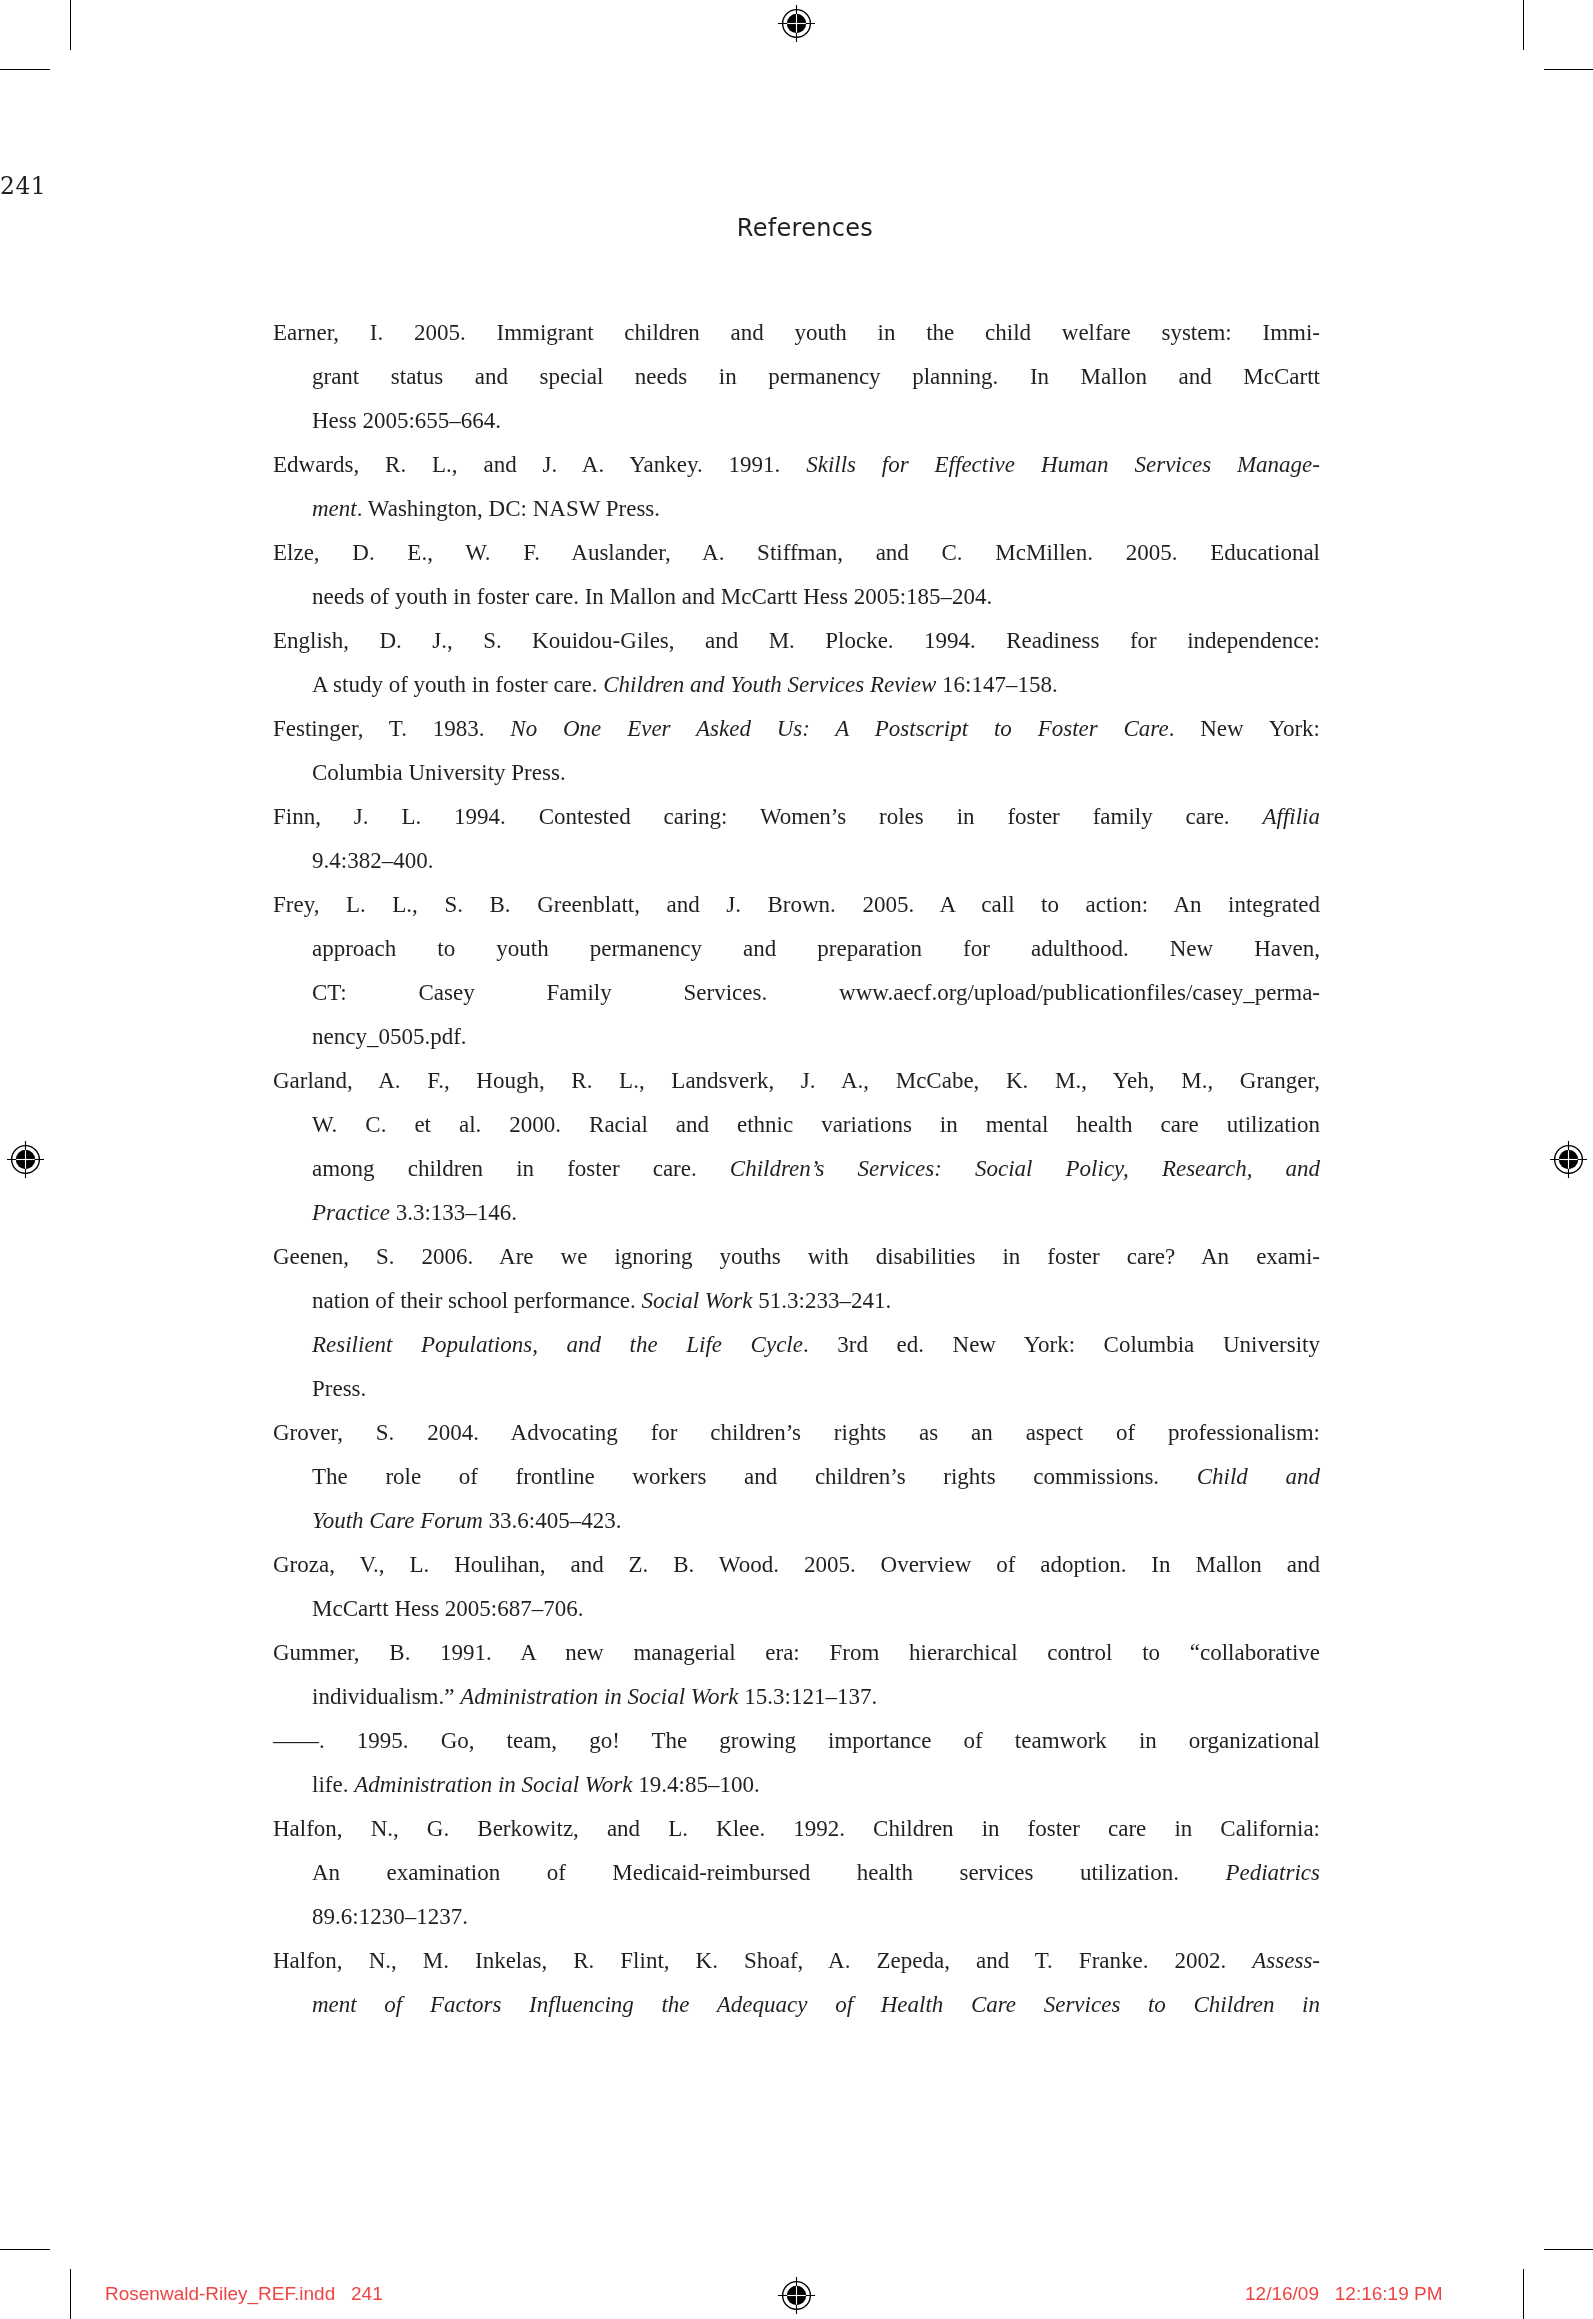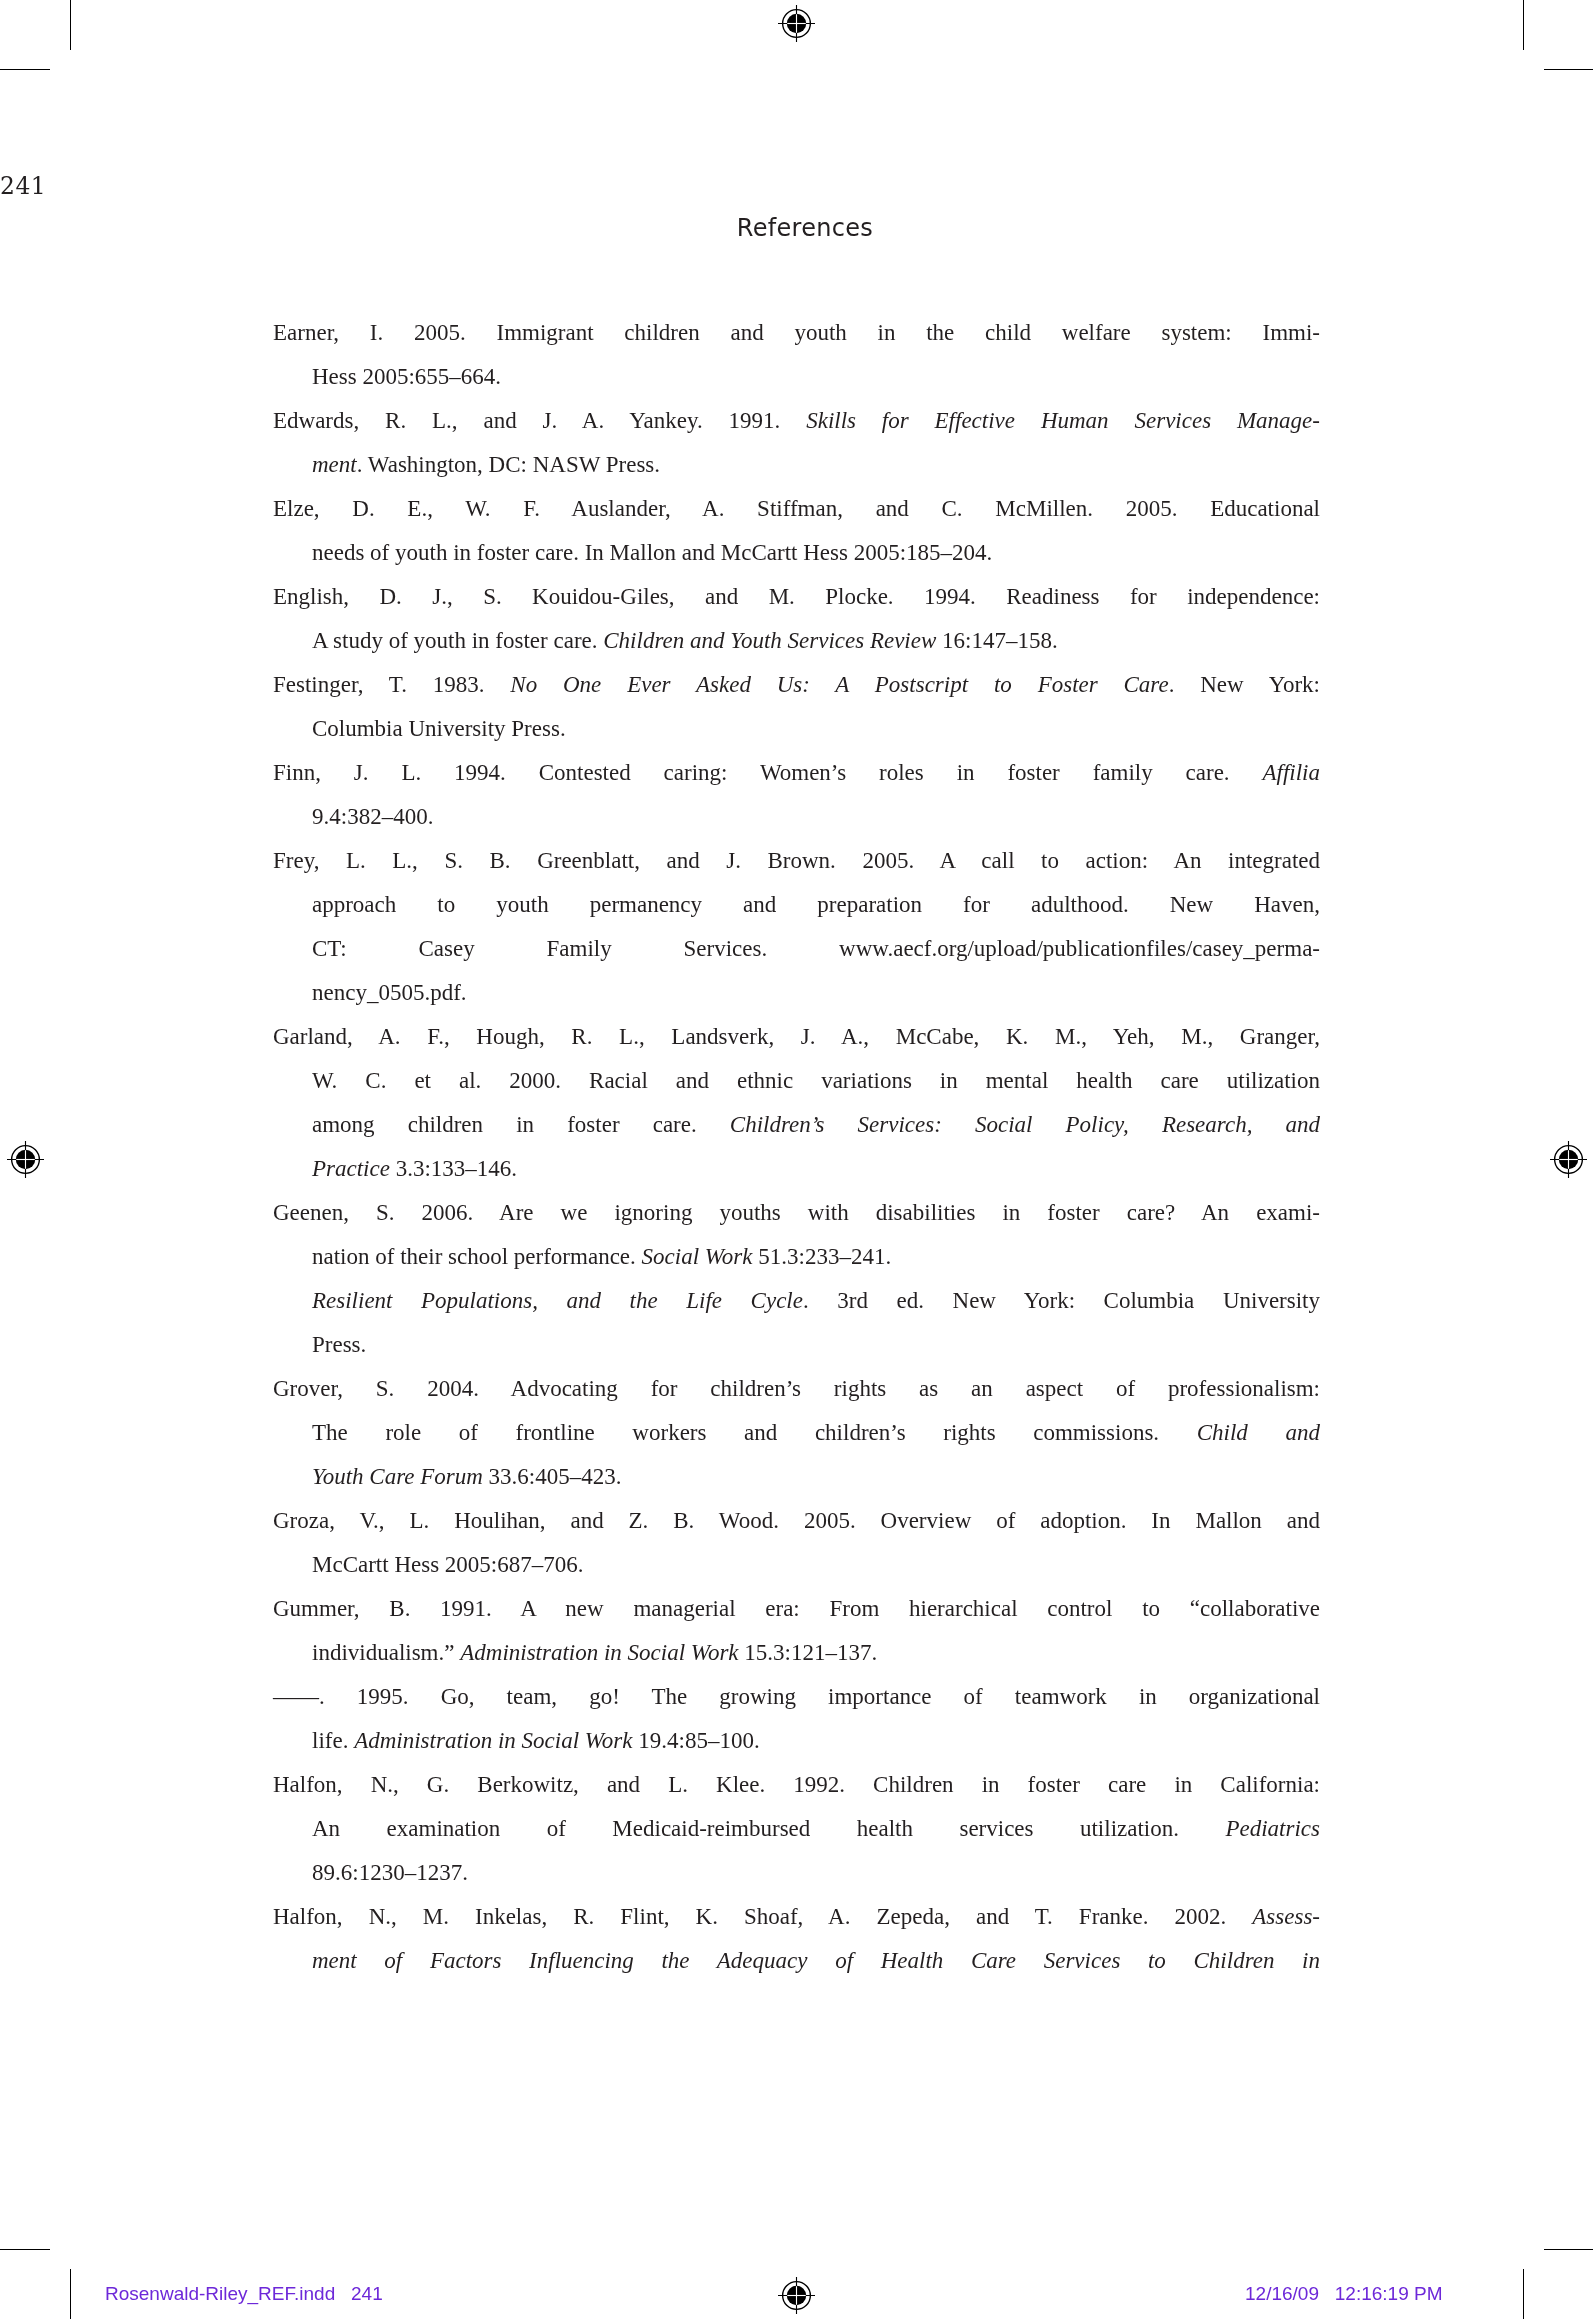--- a/index.html
+++ b/index.html
@@ -6,21 +6,21 @@
   body { width: 1594px; height: 2320px; position: relative; overflow: hidden; color: #231f20; }
   .crop { position: absolute; background: #000; }
   .reg { position: absolute; width: 37px; height: 37px; }
   .folio { position: absolute; left: 0; width: 1594px; text-align: left; font-family: "DejaVu Serif", serif; font-size: 23.4px; top: 172px; letter-spacing: 0.5px; }
   .runhead { position: absolute; left: 0; width: 1594px; text-align: center; font-family: "DejaVu Sans", sans-serif; font-size: 24px; top: 214px; letter-spacing: 0.3px; margin-left: 8px; }
   .refs { position: absolute; left: 273px; top: 311px; width: 1047px; font-family: "Liberation Serif", serif; font-size: 23px; }
   .ln { display: block; height: 44px; line-height: 44px; white-space: nowrap; text-align: justify; text-align-last: justify; }
   .ln.cont { padding-left: 39px; }
   .ln.last { text-align-last: left; }
   .ln i { font-style: italic; }
-  .footer { position: absolute; top: 2283px; font-family: "Liberation Sans", sans-serif; font-size: 19px; color: #6d28d9; }
+  .footer { position: absolute; top: 2283px; font-family: "Liberation Sans", sans-serif; font-size: 19px; color: #ef4444; }
 </style>
 </head>
 <body>
 
 <div class="crop" style="left:70px;top:0;width:1.4px;height:50px;"></div>
 <div class="crop" style="left:0;top:69px;width:50px;height:1.4px;"></div>
 <div class="crop" style="left:1523px;top:0;width:1.4px;height:50px;"></div>
 <div class="crop" style="left:1544px;top:69px;width:50px;height:1.4px;"></div>
 <div class="crop" style="left:0;top:2249px;width:50px;height:1.4px;"></div>
 <div class="crop" style="left:70px;top:2269px;width:1.4px;height:51px;"></div>
@@ -59,20 +59,21 @@
   <line x1="10" y1="20" x2="30" y2="20" stroke="#fff" stroke-width="1.2"></line>
   <line x1="20" y1="10" x2="20" y2="30" stroke="#fff" stroke-width="1.2"></line>
 </svg>
 
 <div class="folio">241</div>
 <div class="runhead">References</div>
 
 <div class="refs" id="refs">
     <div>
       <span class="ln"><span>Earner, I. 2005. Immigrant children and youth in the child welfare system: Immi-</span></span>
+      <span class="ln cont"><span>grant status and special needs in permanency planning. In Mallon and McCartt</span></span>
       <span class="ln cont last"><span>Hess 2005:655–664.</span></span>
     </div>
     <div>
       <span class="ln"><span>Edwards, R. L., and J. A. Yankey. 1991. </span><i>Skills for Effective Human Services Manage-</i></span>
       <span class="ln cont last"><i>ment</i><span>. Washington, DC: NASW Press.</span></span>
     </div>
     <div>
       <span class="ln"><span>Elze, D. E., W. F. Auslander, A. Stiffman, and C. McMillen. 2005. Educational</span></span>
       <span class="ln cont last"><span>needs of youth in foster care. In Mallon and McCartt Hess 2005:185–204.</span></span>
     </div>

